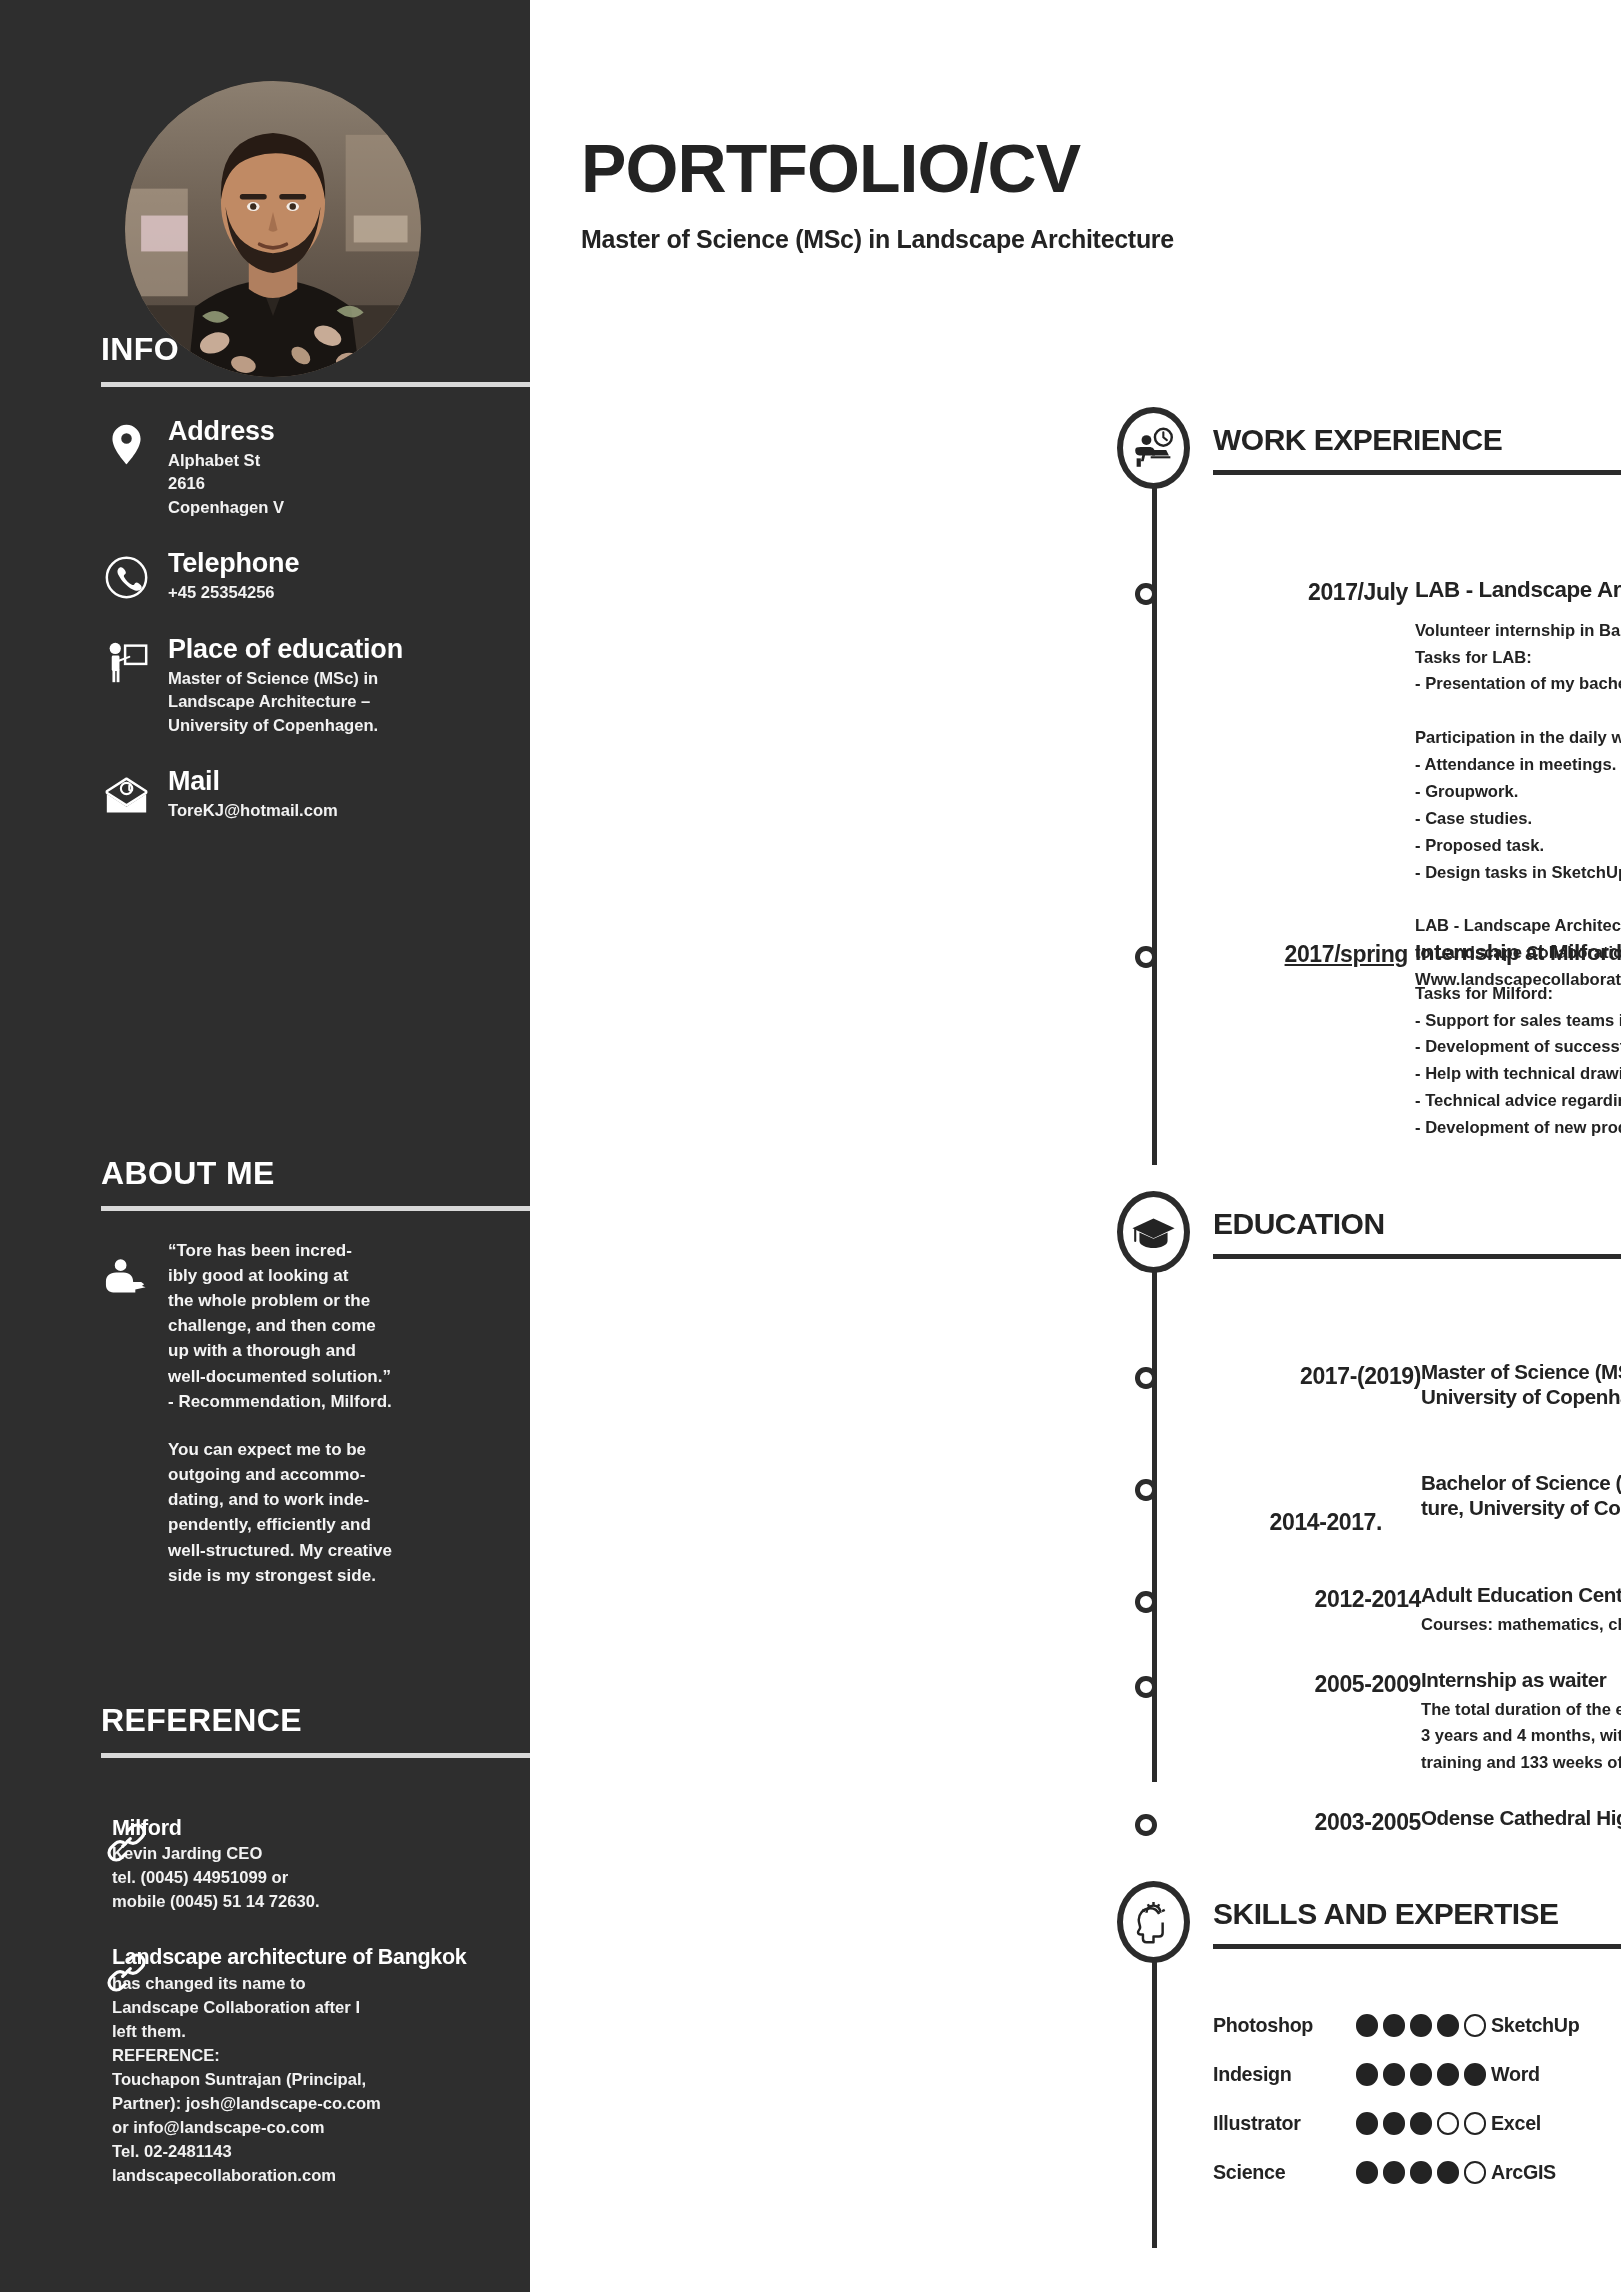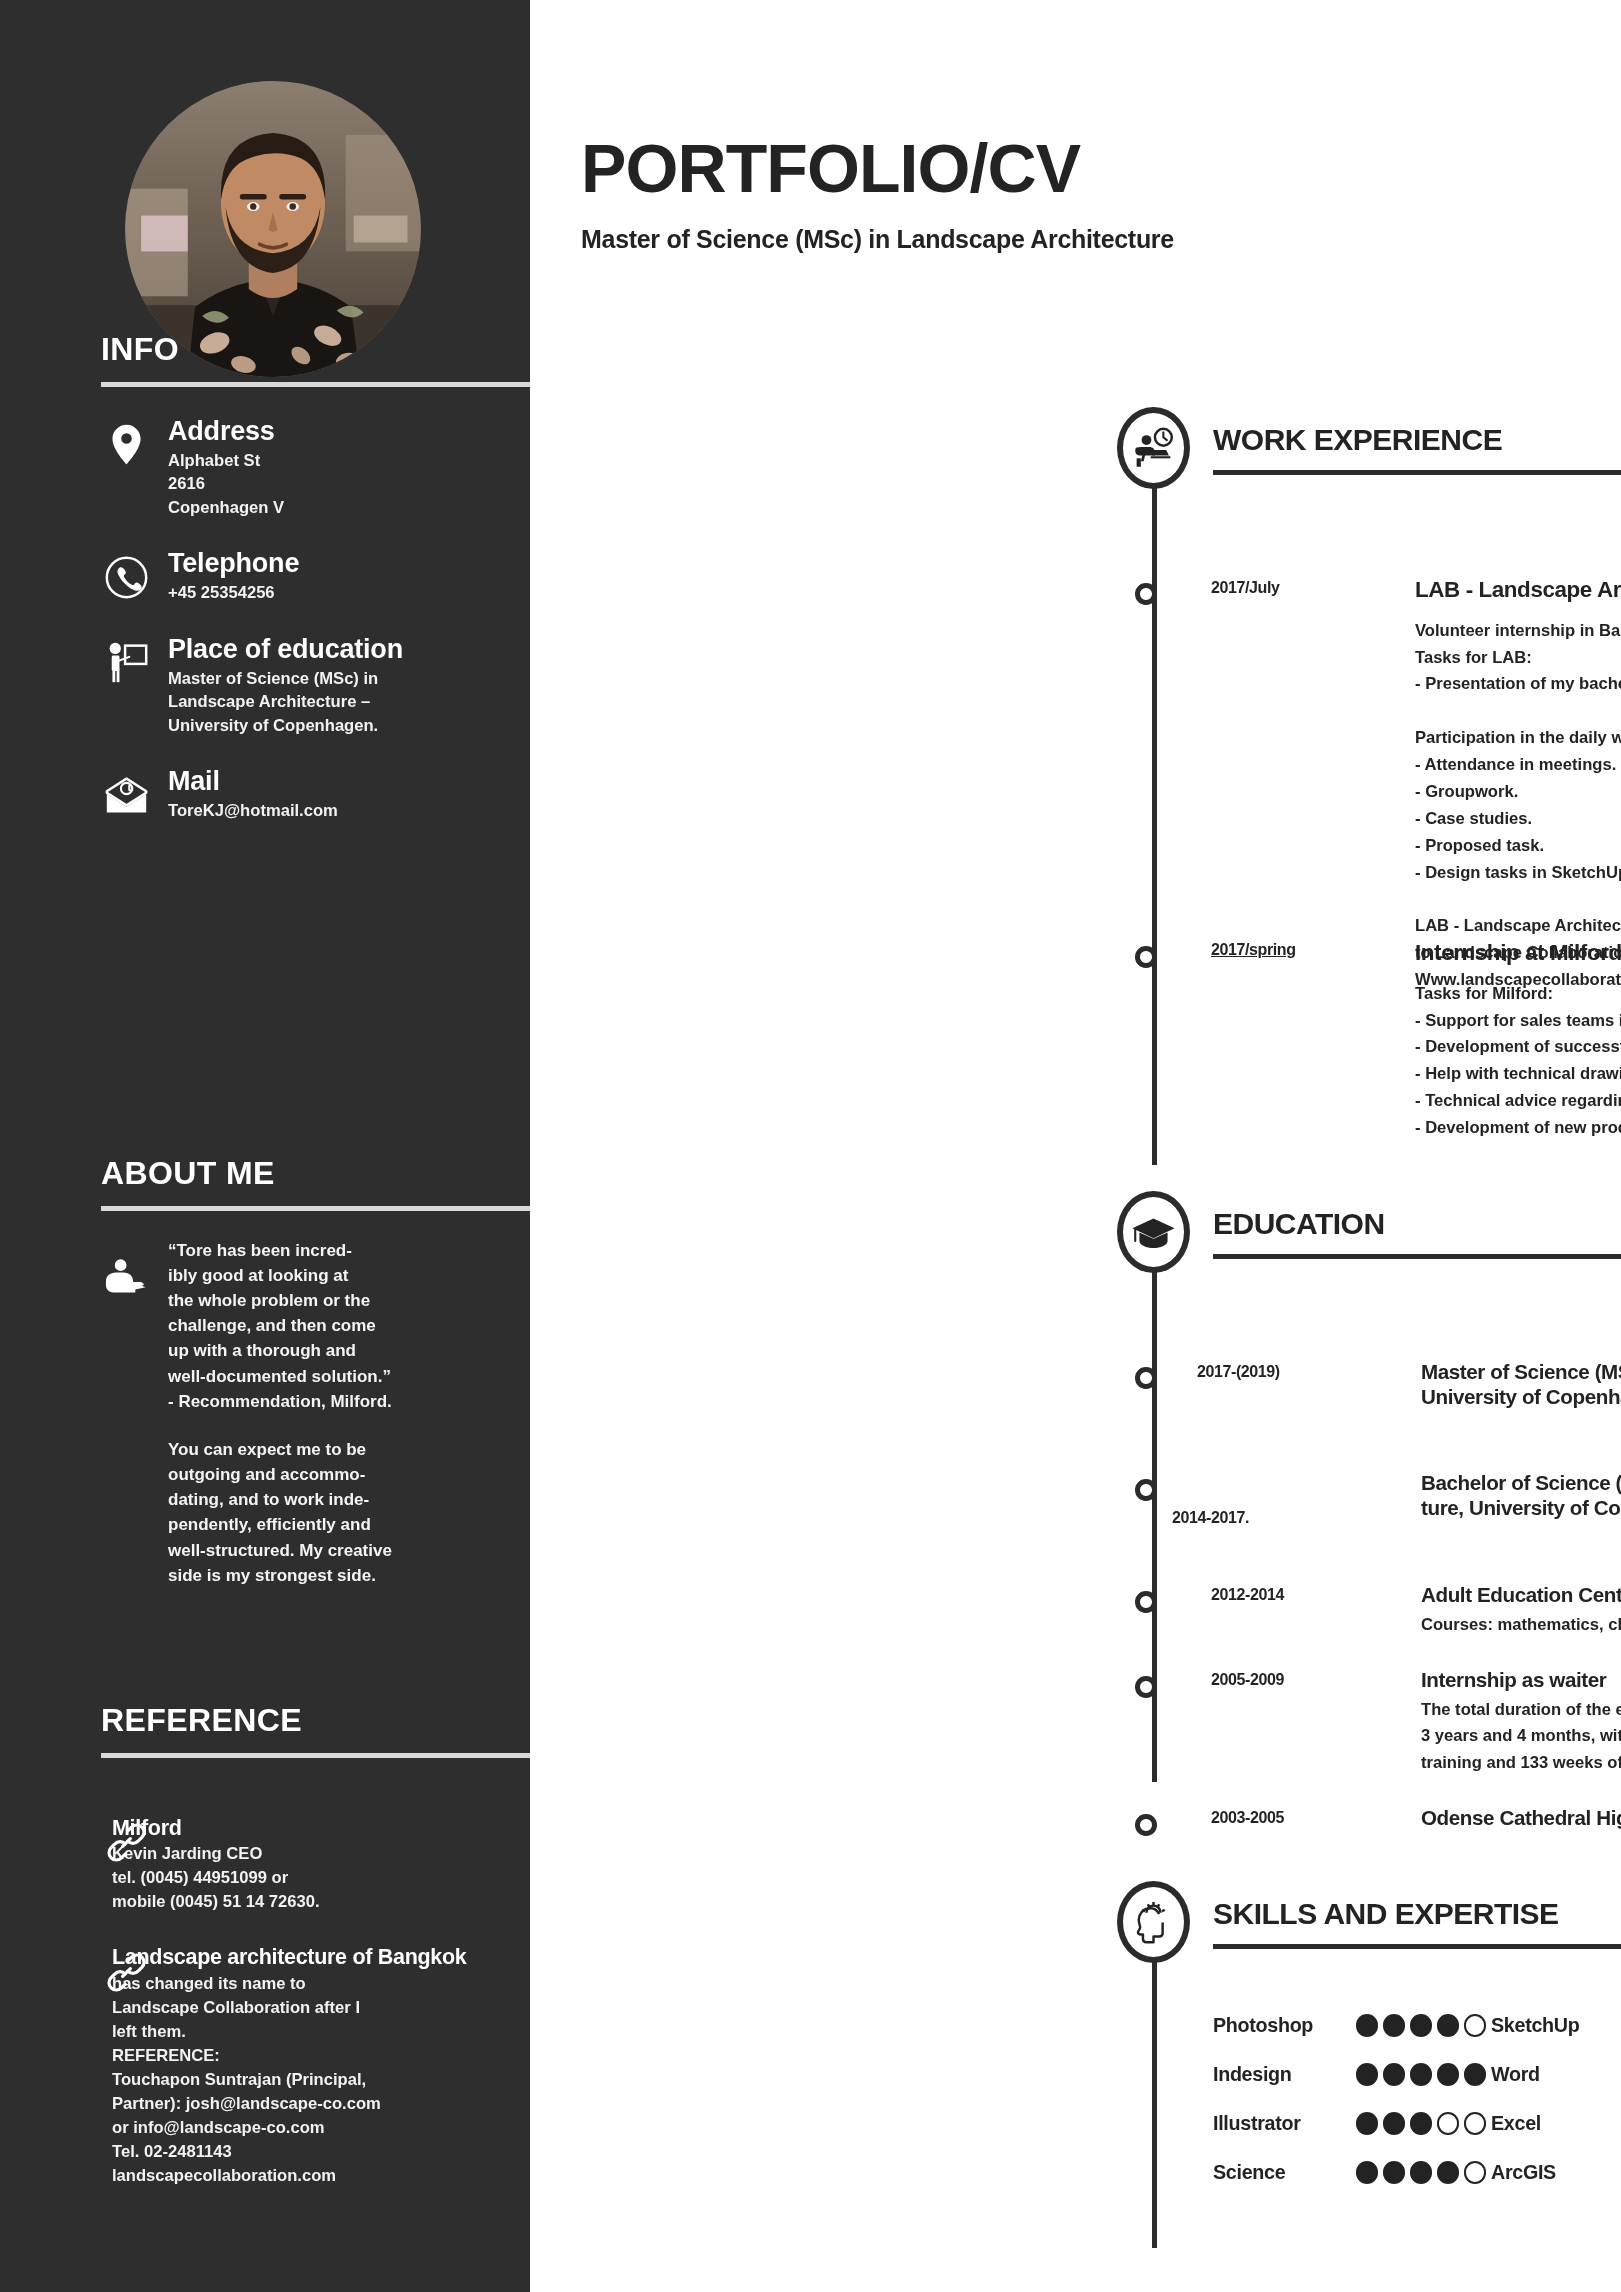--- a/index.html
+++ b/index.html
@@ -193,25 +193,25 @@
     position: absolute;
     left: 605px;
     width: 21.5px; height: 21.5px;
     border-radius: 50%;
     border: 5.4px solid #2b2b2b;
     background: #ffffff;
     z-index: 3;
   }
   .tl-date {
     position: absolute;
-    font-size: 16px;
+    font-size: 23px;
     font-weight: bold;
     color: #232323;
     letter-spacing: -0.4px;
-    text-align: left;
+    text-align: right;
     width: 197px;
   }
   .tl-right { position: absolute; left: 885px; width: 663px; }
   .tl-heading {
     font-size: 22.4px;
     font-weight: bold;
     color: #232323;
     letter-spacing: -0.4px;
     line-height: 1.22;
   }

